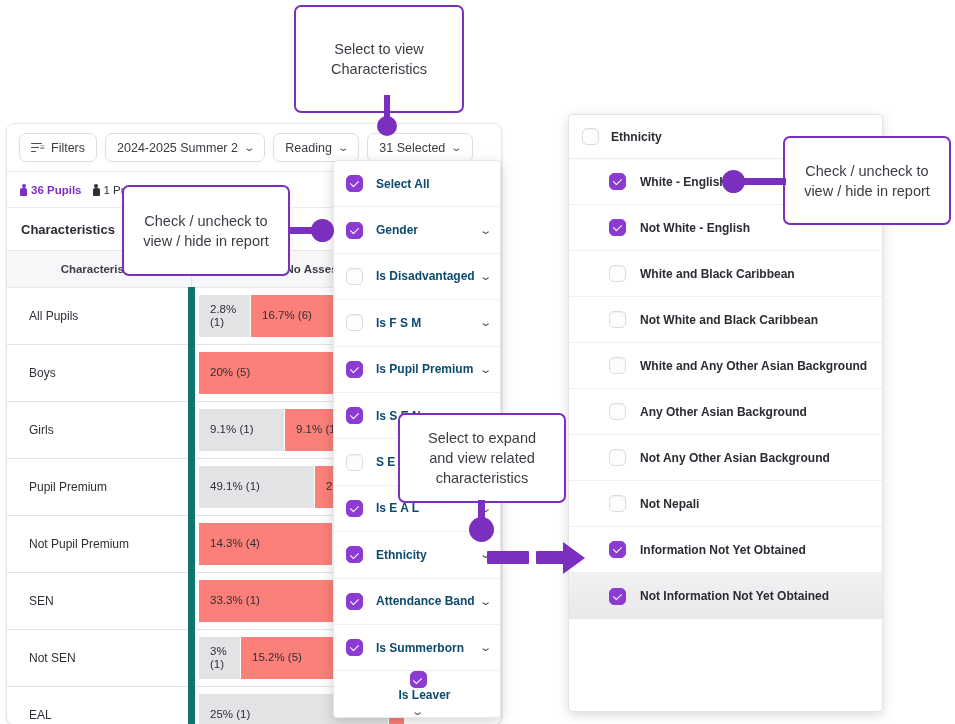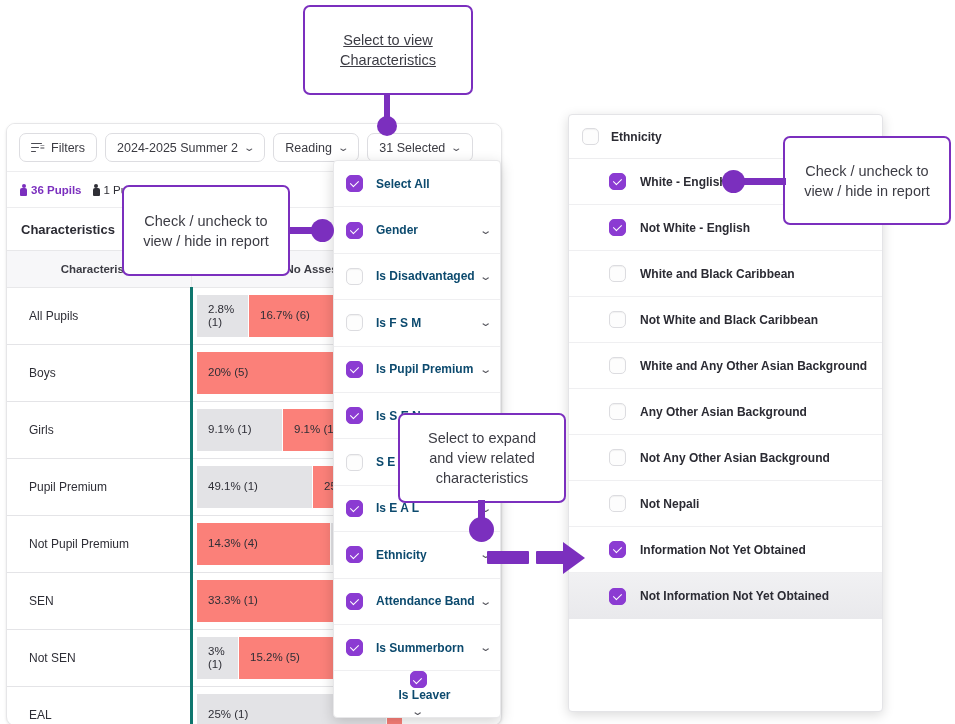--- a/index.html
+++ b/index.html
@@ -71,21 +71,21 @@
     background:#f7f7f9;border-top:1px solid #e8e8ea;border-bottom:1px solid #e8e8ea;
     font-size:11.5px;color:#3c3c44;font-weight:bold;height:34px;
     border-right:1px solid #e8e8ea;
   }
   #rtable th .sortdot{display:inline-block;width:7px;height:7px;border-radius:50%;
      background:#d6d6da;margin-left:34px;vertical-align:middle;}
   #rtable td{
     border-bottom:1px solid #e4e4e7;height:54px;vertical-align:middle;
     font-size:12px;color:#2e2e36;
   }
-  td.cname{padding-left:22px;border-right:3px solid #0f766e;}
+  td.cname{padding-left:22px;border-right:7px solid #0f766e;}
   td.cbars{padding:0;}
   .barwrap{display:flex;align-items:stretch;height:42px;margin-left:4px;}
   .bar{
     display:flex;align-items:center;box-sizing:border-box;
     font-size:11.5px;color:#2e2e36;padding-left:11px;
     border-right:1px solid #ffffff;line-height:1.15;
     overflow:hidden;white-space:pre-line;
   }
   .bar.gray{background:#e3e3e6;}
   .bar.red{background:#fb8079;}
@@ -392,21 +392,21 @@
         <span class="cb on"></span>
         <span class="lbl">Information Not Yet Obtained</span>
       </div>
       <div class="eth-row hl">
         <span class="cb on"></span>
         <span class="lbl">Not Information Not Yet Obtained</span>
       </div>
     </div>
 </div>
 
-<div class="abs callout" style="left:303px;top:5px;width:170px;height:90px;text-decoration:underline;">
+<div class="abs callout" style="left:294px;top:5px;width:170px;height:108px;">
   <span style="white-space:pre-line">Select to view
 Characteristics</span>
 </div>
 <div class="abs stem" style="left:384px;top:95px;width:6px;height:28px;"></div>
 <div class="abs dot" style="left:377px;top:116px;width:20px;height:20px;"></div>
 
 <div class="abs callout" style="left:122px;top:185px;width:168px;height:91px;">
   <span style="white-space:pre-line">Check / uncheck to
 view / hide in report</span>
 </div>

